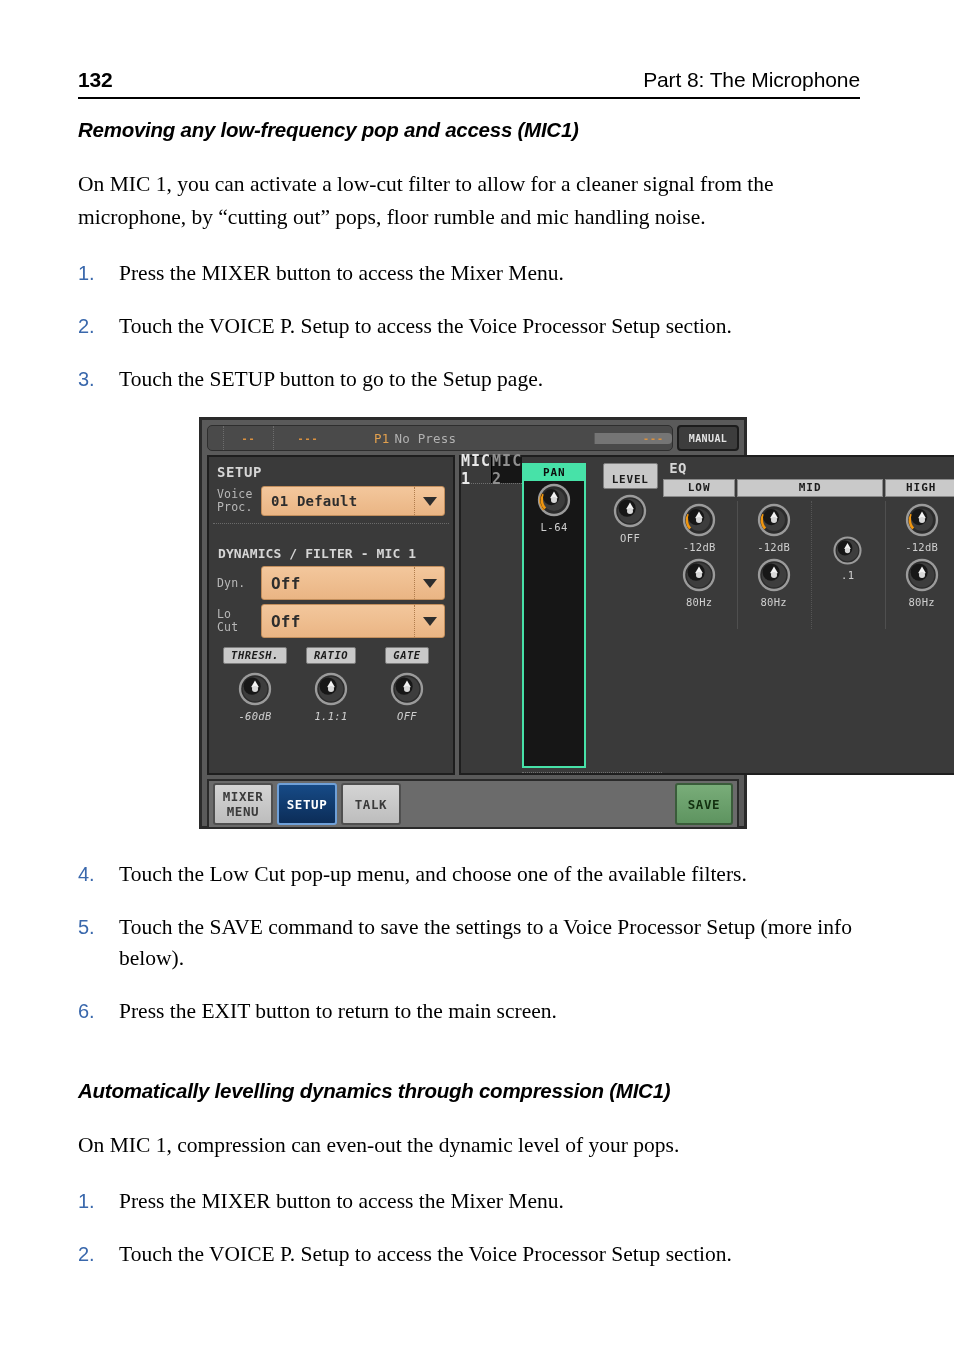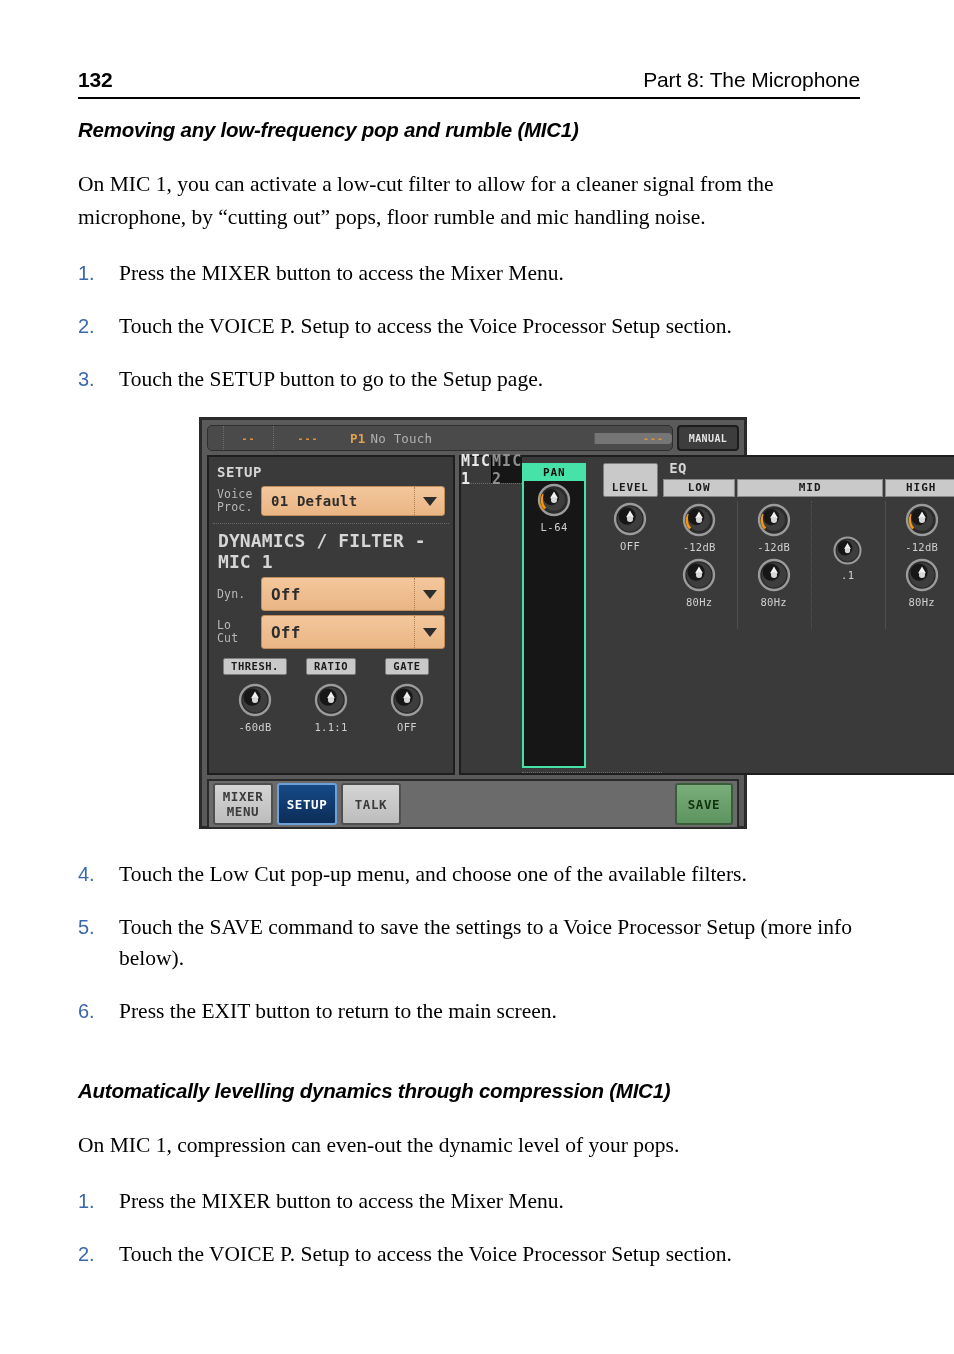--- a/index.html
+++ b/index.html
@@ -145,21 +145,21 @@
   .tb-seg.s3 { width: 68px; border-right: none; }
   .tb-song {
     padding-left: 8px;
     font-size: 12.5px;
     letter-spacing: 0.2px;
     display: flex;
     align-items: baseline;
     gap: 5px;
     flex: 1;
   }
-  .tb-song .pnum { color: #e2a04e; font-weight: bold; }
+  .tb-song .pnum { color: #e2a04e; font-weight: normal; margin-left: 24px; }
   .tb-song .sname { color: #b1b1b1; }
   .tb-right-field {
     width: 78px;
     background: #757575;
     border-left: 1.5px solid #5b5b5b;
     display: flex;
     align-items: center;
     justify-content: flex-end;
     padding-right: 8px;
     color: #d9903f;
@@ -210,23 +210,23 @@
   }
 
   .sect-title {
     color: #d6d6d6;
     font-size: 14px;
     font-weight: bold;
     letter-spacing: 0.6px;
     margin-bottom: 6px;
   }
   .sect-title.small {
-    font-size: 18px;
+    font-size: 13px;
     letter-spacing: 0.1px;
-    margin: 6px 0 5px 1px;
+    margin: 22px 0 5px 1px;
   }
 
   .dotted-sep {
     border-top: 1.5px dotted #6a6a6a;
     margin: 7px -4px 0 -4px;
   }
 
   .field-row {
     display: flex;
     align-items: center;
@@ -275,20 +275,21 @@
     border-left: 7px solid transparent;
     border-right: 7px solid transparent;
     border-top: 9px solid #2d2d2d;
   }
 
   
   .knob-row {
     display: flex;
     justify-content: space-between;
     margin-top: 9px;
+    font-style: italic;
   }
   .knob-cell {
     display: flex;
     flex-direction: column;
     align-items: center;
     width: 76px;
   }
   .cap {
     background: #c9c9c9;
     border: 1.5px solid #7e7e7e;
@@ -366,21 +367,21 @@
     font-size: 11px;
     font-weight: bold;
     letter-spacing: 0.8px;
     padding: 1px 0 2px 0;
     box-sizing: border-box;
   }
   .pl-cap.green { background: #47e2a8; color: #0d0d0d; }
   .pl-cap.grey {
     background: #c9c9c9; color: #1b1b1b;
     border: 1.5px solid #7e7e7e;
-    width: auto; padding: 17px 8px 2px 8px;
+    width: auto; padding: 9px 8px 2px 8px;
     border-radius: 2px;
     margin-bottom: 3px;
   }
   .pl-val {
     color: #cfcfcf;
     font-size: 10.5px;
     letter-spacing: 0.5px;
     margin-top: 2px;
   }
 
@@ -485,21 +486,21 @@
 </head>
 <body>
 
 <div class="page-header">
   <div class="page-num">132</div>
   <div class="page-chapter">Part 8: The Microphone</div>
 </div>
 
 <div class="content">
 
-  <h2 class="section-heading">Removing any low-frequency pop and rumble (MIC1)</h2>
+  <h2 class="section-heading">Removing any low-frequency pop and access (MIC1)</h2>
   <p class="body-text">On MIC 1, you can activate a low-cut filter to allow for a cleaner signal from the microphone, by “cutting out” pops, floor rumble and mic handling noise.</p>
 
   <ol class="steps">
     <li>
       <span class="step-num">1.</span>
       <span>Press the MIXER button to access the Mixer Menu.</span>
     </li>
     <li>
       <span class="step-num">2.</span>
       <span>Touch the VOICE P. Setup to access the Voice Processor Setup section.</span>
@@ -513,21 +514,21 @@
   <div class="device-wrap">
     <div class="device">
 
       <div class="topbar">
         <div class="topbar-main">
           <div class="tb-seg s1"></div>
           <div class="tb-seg s2">--</div>
           <div class="tb-seg s3">---</div>
           <div class="tb-song">
             <span class="pnum">P1</span>
-            <span class="sname">No Touch</span>
+            <span class="sname">No Press</span>
           </div>
           <div class="tb-right-field">---</div>
         </div>
         <div class="tb-manual">MANUAL</div>
       </div>
 
       <div class="dev-body">
 
         <div class="panel panel-left">
           <div class="sect-title">SETUP</div>

